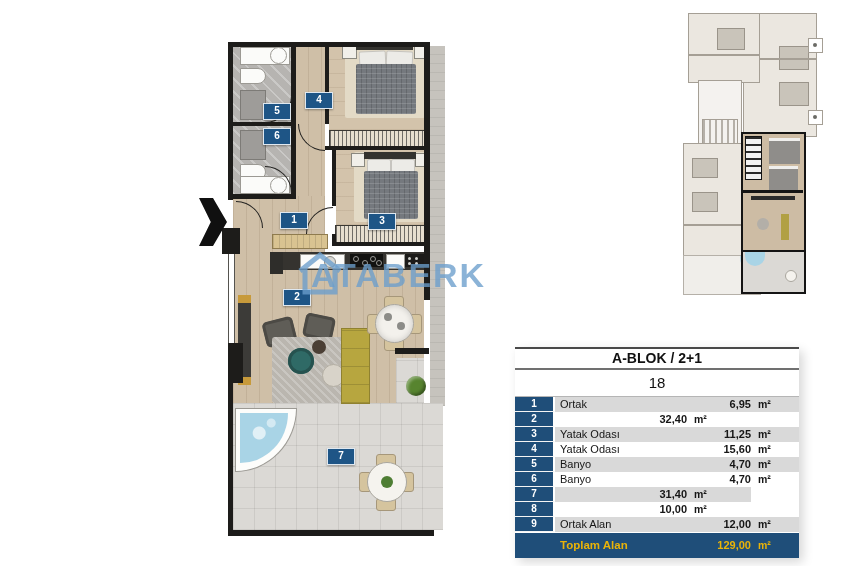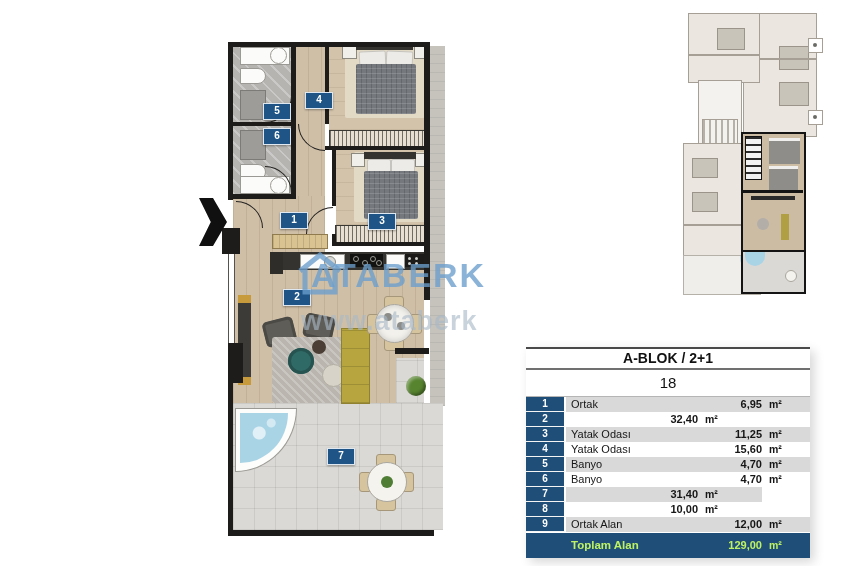--- a/index.html
+++ b/index.html
@@ -31,34 +31,34 @@
   .circle{border-radius:50%;}
   .chair{position:absolute;background:#d5c49e;border:1px solid #a6977a;border-radius:3px;}
 
   
   .wm-brand{position:absolute;left:311px;top:257px;z-index:8;color:rgba(106,157,204,.78);
             font:bold 34px/36px "Liberation Sans",sans-serif;letter-spacing:2px;}
   .wm-url{position:absolute;left:301px;top:306px;z-index:8;color:rgba(168,184,198,.62);
           font:bold 27px/30px "Liberation Sans",sans-serif;letter-spacing:1px;}
 
   
-  .atable{position:absolute;left:526px;top:347px;width:284px;background:#fff;z-index:9;
+  .atable{position:absolute;left:515px;top:347px;width:284px;background:#fff;z-index:9;
           box-shadow:4px 4px 10px rgba(0,0,0,.16);}
   .at-h1{height:19px;border-top:2px solid #4a4a4a;border-bottom:2px solid #707070;
          font-weight:bold;font-size:14px;line-height:18px;text-align:center;color:#111;}
   .at-h2{height:26px;font-weight:normal;font-size:15px;line-height:26px;text-align:center;color:#111;
          border-bottom:1px solid #b5b5b5;}
   .atrow{display:grid;grid-template-columns:40px 132px 64px 48px;height:15px;}
   .at-no{background:#1f4e79;color:#fff;font-weight:bold;font-size:10px;line-height:14px;text-align:center;
          border-bottom:1px solid #f4f4f4;border-right:2px solid #fff;}
   .at-label{font-size:11px;line-height:15px;padding-left:5px;color:#161616;white-space:nowrap;}
   .at-val{font-size:11px;line-height:15px;font-weight:bold;text-align:right;color:#161616;}
   .at-unit{font-size:10.5px;line-height:15px;font-weight:bold;padding-left:7px;color:#161616;}
   .alt .at-label,.alt .at-val,.alt .at-unit{background:#d9d9d9;}
-  .at-total{display:grid;grid-template-columns:40px 132px 64px 48px;height:25px;background:#1f4e79;color:#bef264;margin-top:1px;}
+  .at-total{display:grid;grid-template-columns:40px 132px 64px 48px;height:25px;background:#1f4e79;color:#eab308;margin-top:1px;}
   .at-tlabel{font-weight:bold;font-size:11.5px;line-height:25px;padding-left:5px;}
   .at-tval{font-weight:bold;font-size:11px;line-height:25px;text-align:right;}
   .at-tunit{font-weight:bold;font-size:10.5px;line-height:25px;padding-left:7px;}
 
   
   .mp-faded{position:absolute;background:#ebe7e0;border:1.5px solid #a59f95;}
   .mp-bed{position:absolute;background:#c9c4ba;border:1px solid #9a948a;}
 </style>
 </head>
 <body>
@@ -191,21 +191,20 @@
     <div class="roomlabel" style="left:35px;top:90px;">6</div>
     <div class="roomlabel" style="left:99px;top:410px;">7</div>
   </div>
 
   <div class="abs" style="left:199px;top:198px;width:28px;height:48px;background:#101010;clip-path:polygon(0 0,50% 0,100% 50%,50% 100%,0 100%,42% 50%);z-index:6;"></div>
 
   <svg class="abs" style="left:297px;top:250px;width:46px;height:46px;z-index:8;" viewBox="0 0 46 46">
     <path d="M3 21 L23 5 L43 21 M8 18 V42 H38 V18" fill="none" stroke="rgba(106,157,204,0.78)" stroke-width="5"></path>
   </svg>
   <div class="wm-brand">ATABERK</div>
-  <div class="wm-url">www.ataberk</div>
 
   <div class="abs" style="left:683px;top:10px;width:140px;height:285px;">
     <div class="mp-faded" style="left:60px;top:3px;width:72px;height:122px;">
       <div class="mp-bed" style="left:35px;top:32px;width:28px;height:22px;"></div>
       <div class="mp-bed" style="left:35px;top:68px;width:28px;height:22px;"></div>
       <div class="abs" style="left:0;top:44px;width:72px;height:1.5px;background:#a59f95;"></div>
     </div>
     <div class="mp-faded" style="left:5px;top:3px;width:70px;height:68px;">
       <div class="mp-bed" style="left:28px;top:14px;width:26px;height:20px;"></div>
       <div class="abs" style="left:0;top:40px;width:70px;height:1.5px;background:#a59f95;"></div>

